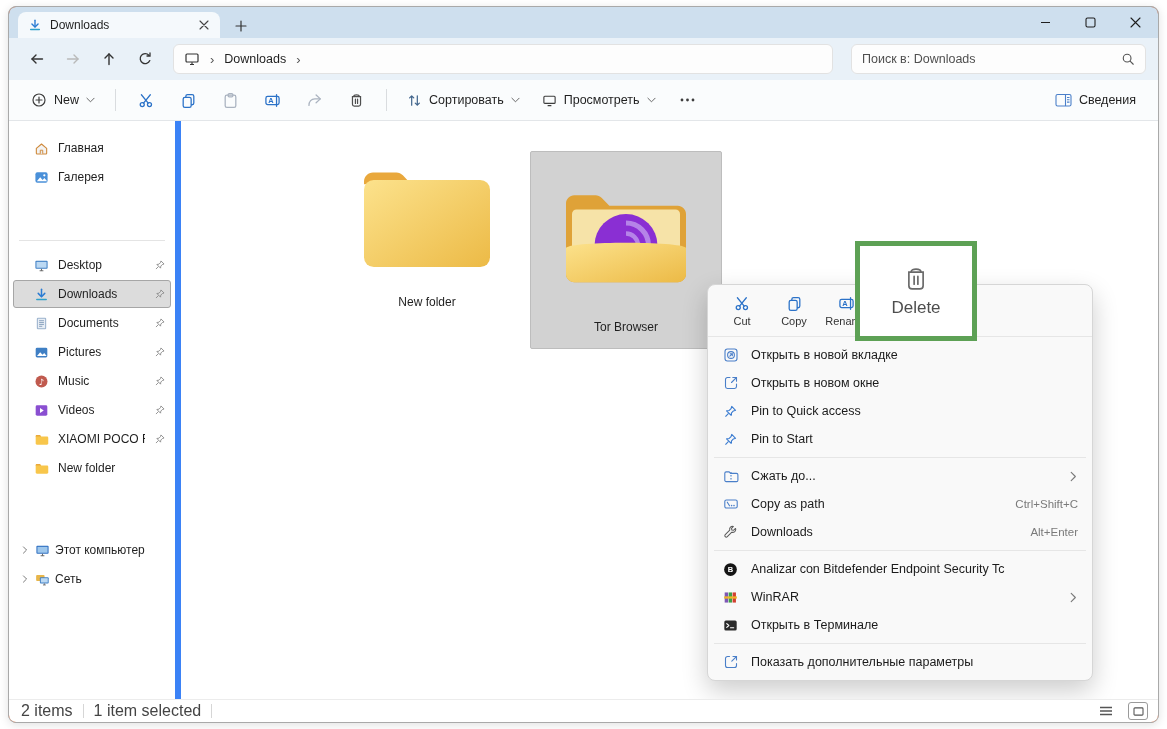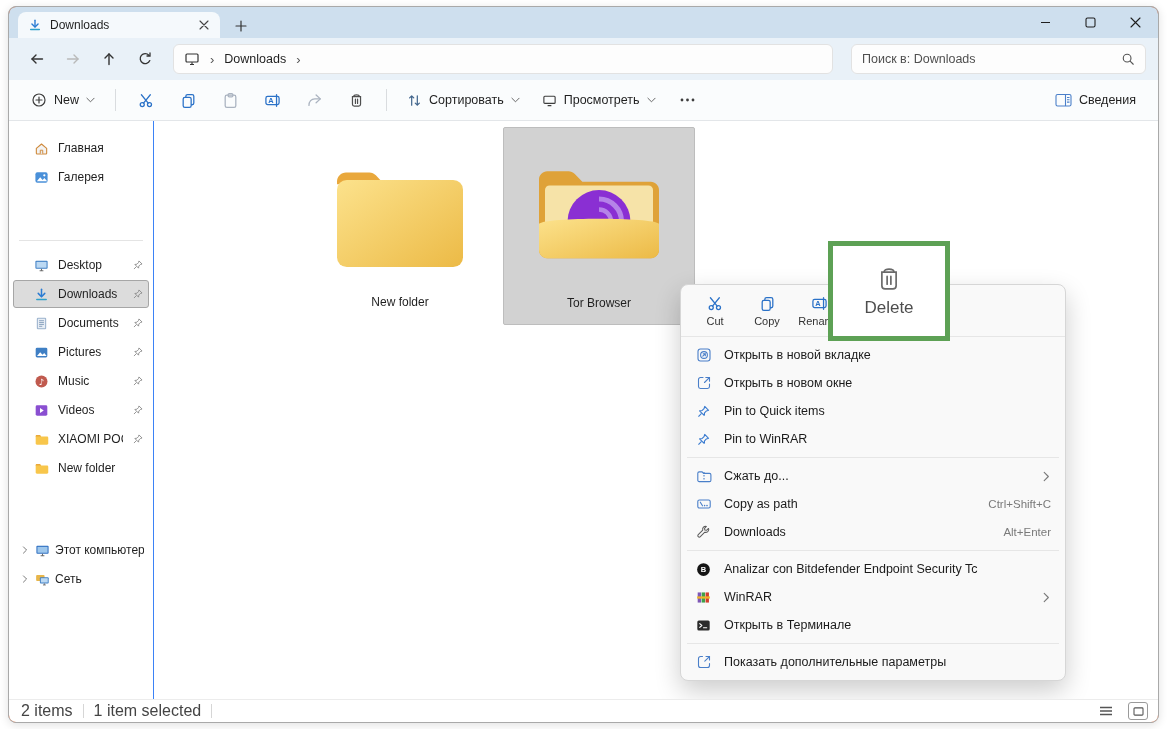--- a/index.html
+++ b/index.html
@@ -36,36 +36,36 @@
   
   .toolbar { height:41px; background:#fafcfd; border-bottom:1px solid #e3e6e9; display:flex; align-items:center;
              padding:0 14px; gap:6px; flex:0 0 auto; }
   .tb-btn { display:flex; align-items:center; gap:7px; padding:6px 8px; border-radius:5px; font-size:12.5px; color:#1f1f1f; }
   .tb-icon-btn { width:36px; height:30px; display:flex; align-items:center; justify-content:center; border-radius:5px; }
   .tb-sep { width:1px; height:22px; background:#d9dcdf; margin:0 6px; }
   .tb-right { margin-left:auto; }
 
   
   .main { flex:1; position:relative; display:flex; background:#fff; overflow:hidden; }
-  .sidebar { width:145px; border-right:1px solid #3b82f6; padding-top:12px; flex:0 0 auto; }
+  .sidebar { width:172px; border-right:6px solid #3b82f6; padding-top:12px; flex:0 0 auto; }
   .sb-item { position:relative; display:flex; align-items:center; gap:9px; height:28px; margin:1px 4px;
              padding:0 4px 0 20px; border-radius:3px; border:1px solid transparent; }
   .sb-item .lbl { font-size:12px; color:#1f1f1f; white-space:nowrap; overflow:hidden; flex:1; }
   .sb-item.selected { background:#dcdcdc; border-color:#a6a6a6; }
   .sb-pin { margin-left:auto; flex:0 0 auto; }
   .sb-sep { height:1px; background:#e4e4e4; margin:10px 10px; }
   .sb-gap1 { height:38px; }
   .sb-gap2 { height:52px; }
   .sb-tree { padding-left:6px; gap:5px; }
   .chev { flex:0 0 auto; }
 
   .content { position:relative; flex:1; }
   .tile { position:absolute; top:6px; width:192px; height:198px; display:flex; flex-direction:column; align-items:center; border-radius:2px; }
   .tile.t1 { left:150px; }
-  .tile.t2 { left:349px; background:#d2d2d2; border:1px solid #bdbdbd; }
+  .tile.t2 { left:349px; background:#d2d2d2; border:1px solid #bdbdbd;margin-top:24px; }
   .tile .bigicon { margin-top:16px; width:160px; height:146px; display:flex; align-items:center; justify-content:center; }
   .tile .fname { margin-top:6px; font-size:12px; color:#1f1f1f; }
 
   
   .ctxmenu { position:absolute; left:526px; top:163px; width:386px; background:#f9f9f9;
              border:1px solid #d6d6d6; border-radius:8px; box-shadow:0 10px 26px rgba(0,0,0,.20);
              z-index:20; padding-bottom:4px; }
   .cmd-row { display:flex; height:52px; align-items:center; padding-left:8px; border-bottom:1px solid #e6e6e6; }
   .cmd { width:52px; display:flex; flex-direction:column; align-items:center; gap:3px; }
   .cmd .clbl { font-size:11px; color:#333; }
@@ -641,32 +641,32 @@
           </div>
           <div class="mi">
             <span class="micon">
               <svg width="15" height="15" viewBox="0 0 16 16">
                     <g fill="none" stroke="#3a7bd0" stroke-width="1.2" stroke-linejoin="round">
                       <path d="M9.3 2.6l4.1 4.1-2.3.7-2 2-.4 2.8-4.9-4.9 2.8-.4 2-2z"></path>
                       <path d="M5.9 10.1 2.6 13.4"></path>
                     </g>
                   </svg>
             </span>
-            <span class="mlbl">Pin to Quick items</span>
+            <span class="mlbl">Pin to Quick access</span>
           </div>
           <div class="mi">
             <span class="micon">
               <svg width="15" height="15" viewBox="0 0 16 16">
                     <g fill="none" stroke="#3a7bd0" stroke-width="1.2" stroke-linejoin="round">
                       <path d="M9.3 2.6l4.1 4.1-2.3.7-2 2-.4 2.8-4.9-4.9 2.8-.4 2-2z"></path>
                       <path d="M5.9 10.1 2.6 13.4"></path>
                     </g>
                   </svg>
             </span>
-            <span class="mlbl">Pin to WinRAR</span>
+            <span class="mlbl">Pin to Start</span>
           </div>
 
           <div class="mi-sep"></div>
 
           <div class="mi">
             <span class="micon">
               <svg width="16" height="16" viewBox="0 0 16 16">
                     <g fill="none" stroke="#4a7fc9" stroke-width="1.1">
                       <path d="M1.8 5.3c0-.8.6-1.4 1.4-1.4h2.9l1.5 1.5h5.9c.8 0 1.4.6 1.4 1.4v5.4c0 .8-.6 1.4-1.4 1.4H3.2c-.8 0-1.4-.6-1.4-1.4z"></path>
                       <path d="M8 4v9.5" stroke-dasharray="1.6 1.4"></path>

